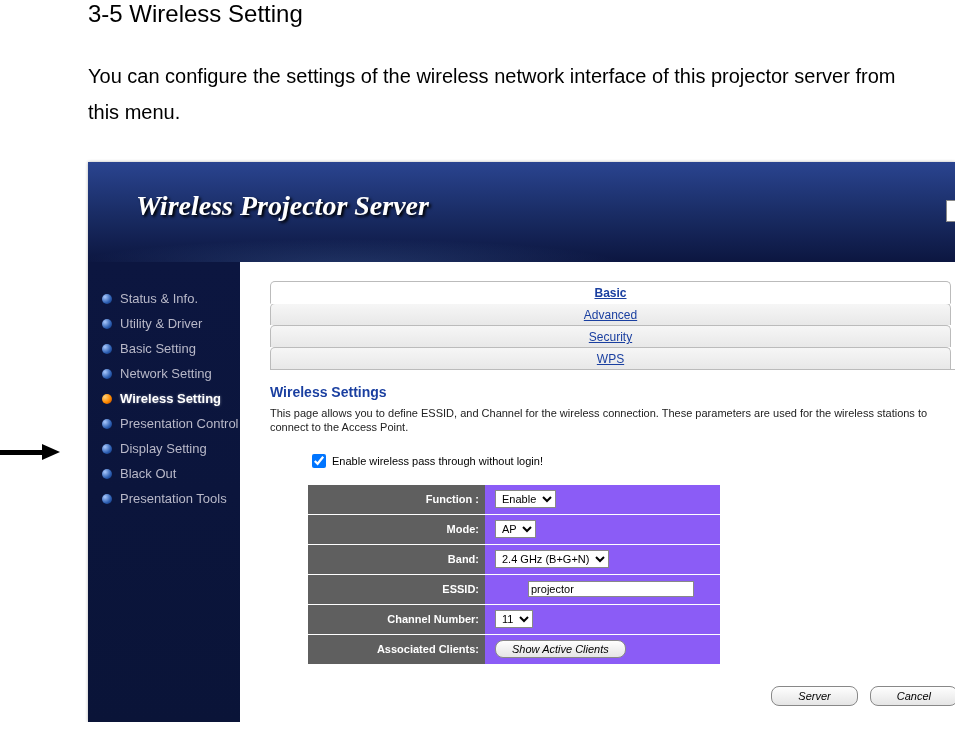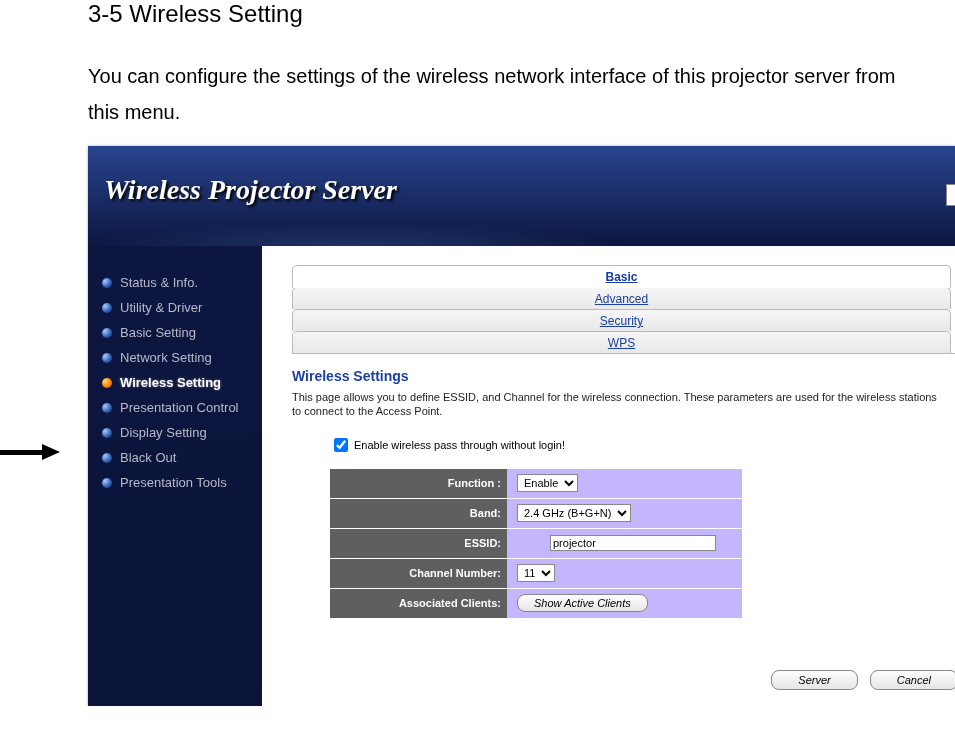--- a/index.html
+++ b/index.html
@@ -9,21 +9,21 @@
     background: #fff;
     width: 955px;
   }
   .doc-heading {
     font-size: 24px;
     margin: 0 0 30px 88px;
     font-weight: 400;
   }
   .doc-paragraph {
     font-size: 20px;
-    margin: 0 50px 16px 88px;
+    margin: 0 50px 32px 88px;
     line-height: 1.8;
   }
   .screenshot-container {
     position: relative;
     margin-left: 88px;
     width: 867px;
     height: 560px;
     box-shadow: 0 0 3px rgba(0,0,0,0.3);
     overflow: hidden;
   }
@@ -57,42 +57,42 @@
     overflow: hidden;
   }
   .app-header::after{
     content:"";
     position:absolute;
     left:0;right:0;top:65px;height:40px;
     background: radial-gradient(ellipse 400px 40px at 30% 100%, rgba(100,150,220,0.25), transparent 70%);
   }
   .app-title {
     position: absolute;
-    left: 16px; top: 28px;
+    left: 48px; top: 28px;
     font-family: "Times New Roman", serif;
     font-style: italic;
     font-weight: bold;
     font-size: 28px;
     color: #fff;
     text-shadow: 2px 2px 3px #000;
   }
   .lang-box {
     position: absolute;
     right: -3px; top: 38px;
     width: 10px; height: 20px;
     background: #fff;
     border:1px solid #888;
   }
   
   .app-body {
     display: flex;
     height: calc(100% - 100px);
   }
   .sidebar {
-    width: 174px;
+    width: 152px;
     background: linear-gradient(to bottom, #0c1640 0%, #0a1438 100%);
     padding-top: 24px;
   }
   .sidebar-item {
     display: flex;
     align-items: center;
     padding: 5px 0 5px 14px;
     font-size: 13px;
     color: #b8b8c8;
     cursor: pointer;
@@ -191,21 +191,21 @@
     height: 21px;
   }
   .settings-table td.label {
     background: #5f5f5f;
     color: #fff;
     text-align: right;
     width: 165px;
     font-weight: bold;
   }
   .settings-table td.value {
-    background: #c4b5fd;
+    background: #8b5cf6;
     padding-left: 10px;
   }
   .settings-table select, .settings-table input[type=text]{
     font-size: 11px;
     padding: 1px 2px;
     border:1px solid #888;
     background:#fff;
   }
   .settings-table input[type=text]{ width:160px;margin-left:33px; }
   .btn {
@@ -306,20 +306,28 @@
         <tbody>
             <tr>
           <td class="label">Function :</td>
           <td class="value">
             <select>
               <option>Enable</option>
             </select>
           </td>
         </tr>
         <tr>
+          <td class="label">Mode:</td>
+          <td class="value">
+            <select>
+              <option>AP</option>
+            </select>
+          </td>
+        </tr>
+        <tr>
           <td class="label">Band:</td>
           <td class="value">
             <select>
               <option>2.4 GHz (B+G+N)</option>
             </select>
           </td>
         </tr>
         <tr>
           <td class="label">ESSID:</td>
           <td class="value">

